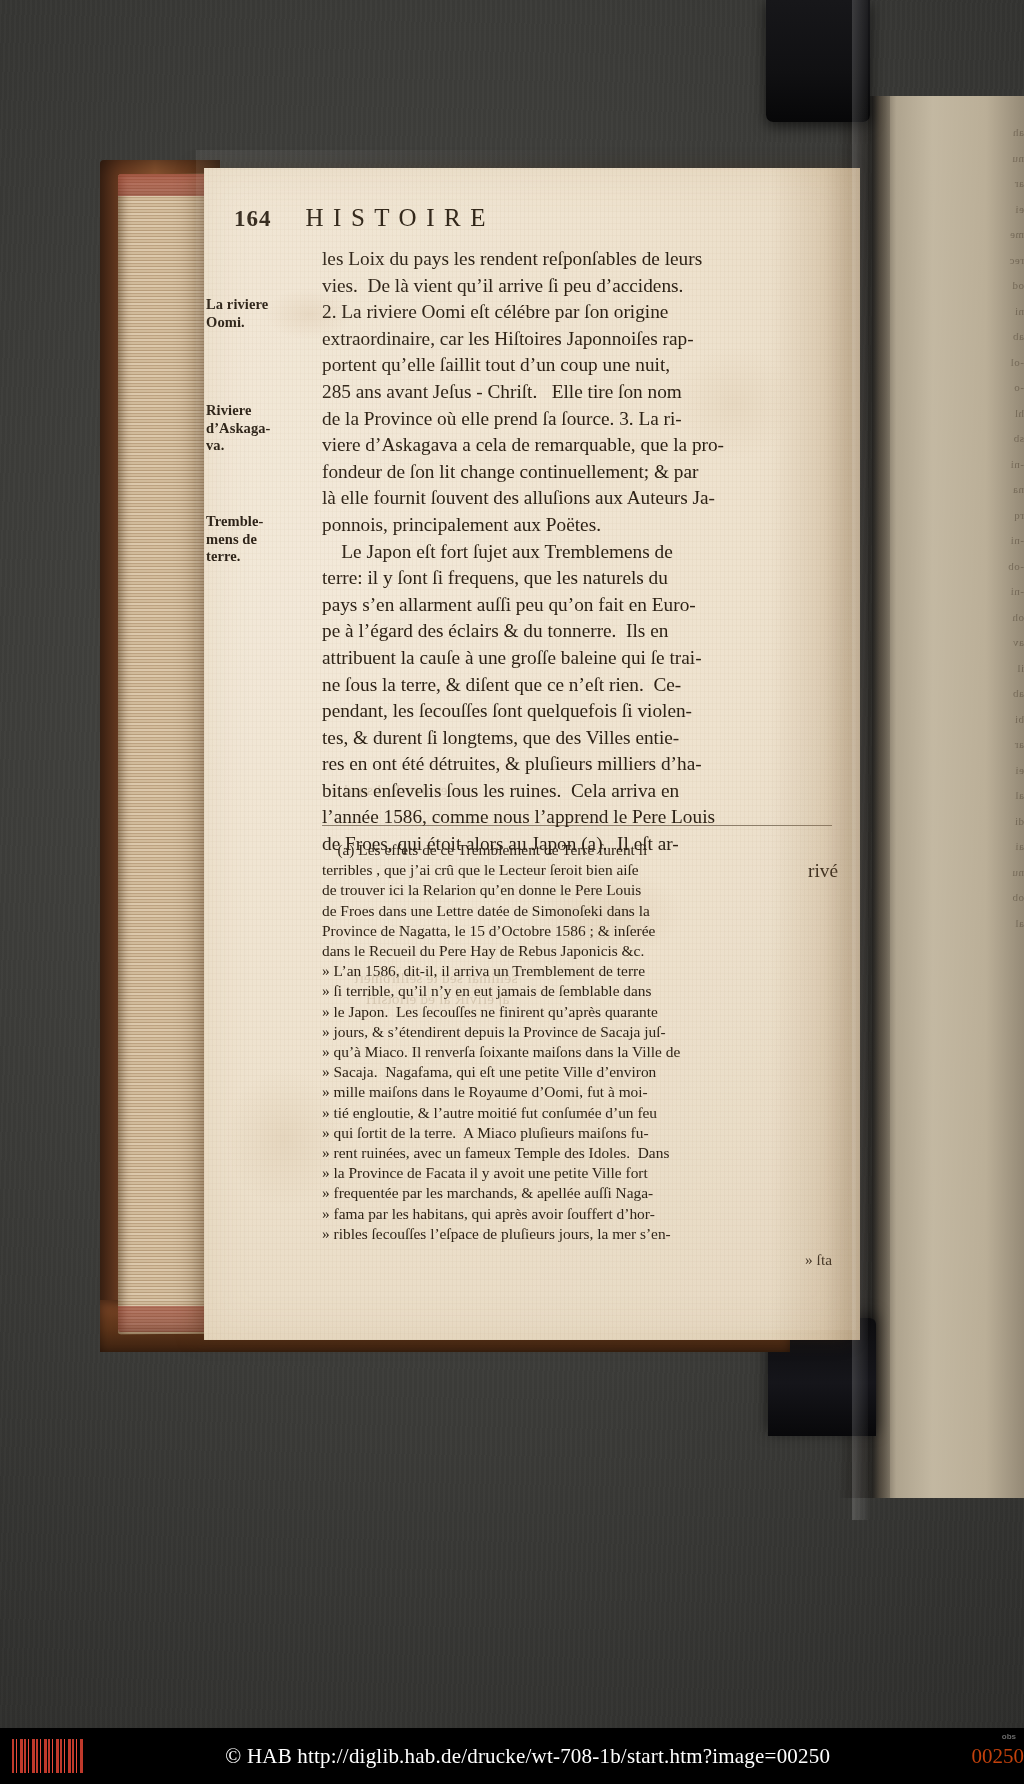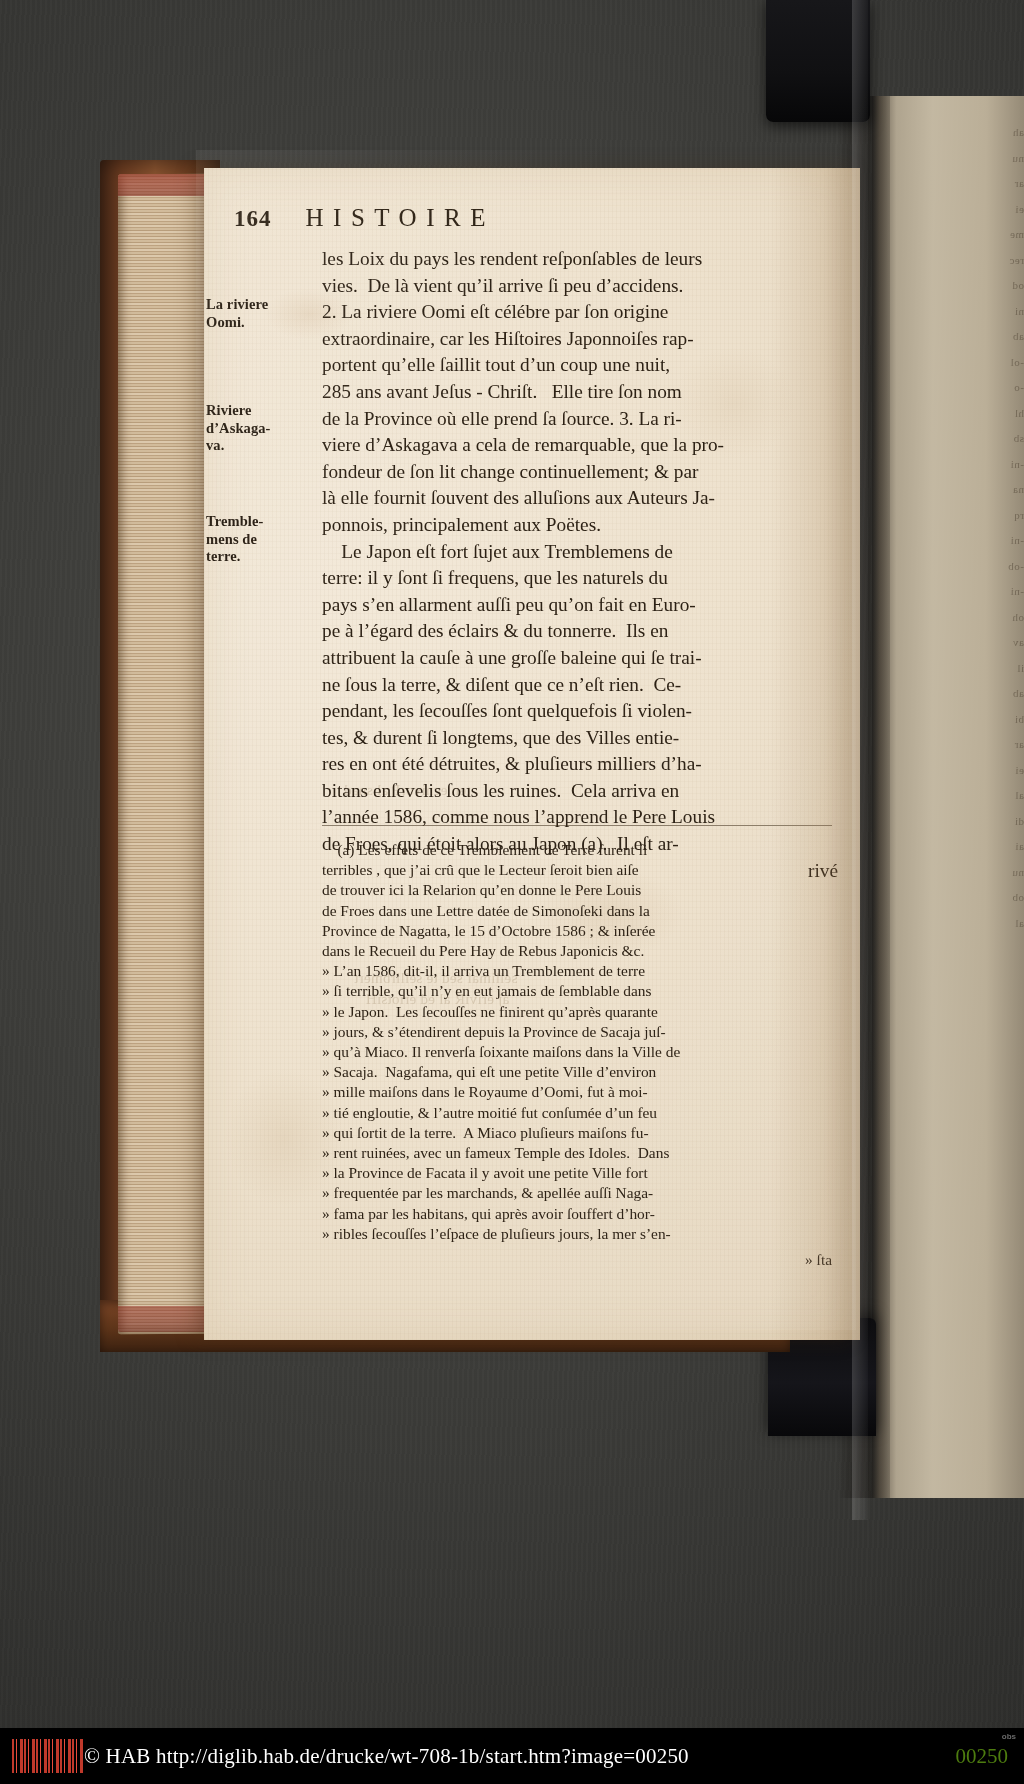--- a/index.html
+++ b/index.html
@@ -189,26 +189,25 @@
     background:#000;
     display:flex;align-items:center;
   }
   #barcode{
     width:72px;height:34px;margin-left:12px;flex:none;
     background:repeating-linear-gradient(90deg,
       #c0392b 0 2px, #000 2px 4px, #e74c3c 4px 5px, #000 5px 8px,
       #c0392b 8px 11px, #000 11px 12px);
   }
   #wm-text{
-    flex:1;text-align:left;color:#fff;
+    flex:1;text-align:center;color:#fff;
     font-family:"Liberation Serif",serif;font-size:21px;letter-spacing:.2px;
   }
   #wm-num{
-    color:#4d7c0f;font-family:"Liberation Serif",serif;font-size:21px;
-    margin-right:16px;
+    color:#c2410c;font-family:"Liberation Serif",serif;font-size:21px;
   }
   #wm-tiny{
     position:absolute;right:8px;top:4px;color:#6a6a6a;font-size:8px;
     font-family:"Liberation Sans",sans-serif;
     font-weight:bold;
   }
 </style>
 </head>
 <body>
 

